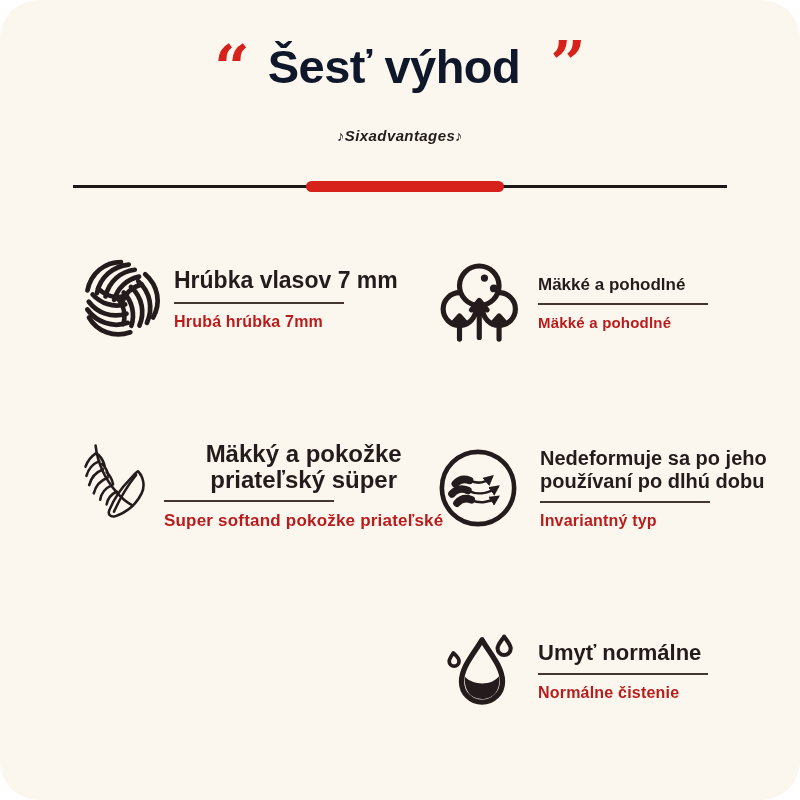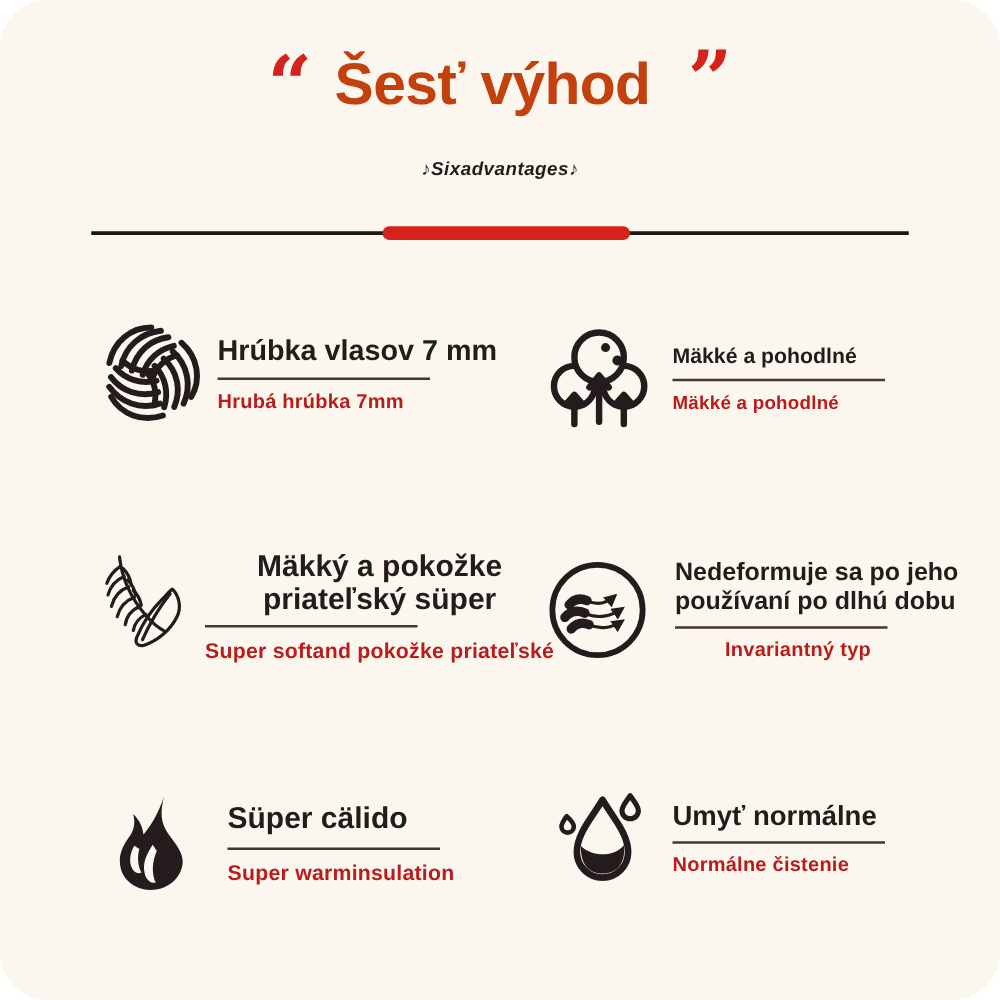--- a/index.html
+++ b/index.html
@@ -15,21 +15,21 @@
   
   .header{position:absolute;top:40px;left:0;width:100%;text-align:center;}
   .title-row{display:flex;justify-content:center;align-items:flex-start;}
   .quote{
     font-family:"DejaVu Serif","Liberation Serif",serif;font-weight:bold;
     color:#d6221b;font-size:62px;line-height:.72;
   }
   .quote.open{margin-right:18px;margin-top:6px;}
   .quote.close{margin-left:30px;margin-top:2px;}
   .page-title{
-    margin:0;font-size:47px;font-weight:bold;color:#c2410c;
+    margin:0;font-size:47px;font-weight:bold;color:#0f172a;
     letter-spacing:-.5px;line-height:1.15;
   }
   .subtitle{margin-top:33px;font-size:15px;font-weight:bold;color:#241c1c;letter-spacing:.4px;font-style:italic;}
   
   .divider{position:absolute;top:185px;left:73px;width:654px;height:3px;background:#1d1717;}
   .divider-pill{
     position:absolute;left:233px;top:-4px;width:198px;height:11px;
     border-radius:6px;background:#d6221b;
   }
   
@@ -37,21 +37,21 @@
   .icon{flex:0 0 auto;display:block;color:#241c1c;}
   .icon svg{display:block;}
   .ftext{display:flex;flex-direction:column;align-items:flex-start;}
   .ftitle{font-weight:bold;color:#241c1c;white-space:pre-line;line-height:1.18;}
   .fline{width:170px;height:2px;background:#43372f;margin:8px 0 9px 0;}
   .fsub{font-weight:bold;color:#b91c1c;letter-spacing:.2px;}
 
   .f1{left:78px;top:256px;gap:10px;}  .f1 .ftitle{font-size:23px;} .f1 .fsub{font-size:16px;}
   .f2{left:438px;top:260px;gap:14px;} .f2 .ftitle{font-size:17px;} .f2 .fsub{font-size:15px;}
   .f3{left:68px;top:440px;gap:4px;}   .f3 .ftitle{font-size:24px;line-height:1.08;align-self:center;text-align:center;} .f3 .fsub{font-size:17px;}
-  .f4{left:436px;top:446px;gap:20px;} .f4 .ftitle{font-size:20px;line-height:1.15;} .f4 .fsub{font-size:16px;margin-left:40px;}
+  .f4{left:436px;top:446px;gap:20px;} .f4 .ftitle{font-size:20px;line-height:1.15;} .f4 .fsub{font-size:16px;}
   .f5{left:82px;top:634px;gap:18px;}  .f5 .ftitle{font-size:24px;} .f5 .fsub{font-size:17px;}
   .f6{left:441px;top:630px;gap:15px;} .f6 .ftitle{font-size:22px;text-align:center;} .f6 .fsub{font-size:16px;}
 </style>
 </head>
 <body>
 
 <div class="stage">
   <div class="card">
 
     <div class="header">
@@ -157,32 +157,20 @@
         </svg>
       </span>
       <div class="ftext">
         <div class="ftitle">Nedeformuje sa po jeho
 používaní po dlhú dobu</div>
         <div class="fline"></div>
         <div class="fsub">Invariantný typ</div>
       </div>
     </div>
 
-    <div class="feature f5">
-      <span class="icon">
-        <svg viewBox="0 0 100 100" width="82" height="82">
-          <path fill="#241c1c" fill-rule="evenodd" d="M60 4 C 56 20 57 30 64 40 C 72 51 80 60 78 71 C 75 86 62 95 47 95 C 31 95 18 84 17 69 C 16 58 22 49 27 42 C 31 36 32 29 30 21 C 36 27 39 33 40 41 C 46 34 54 22 60 4 Z M49 51 C 43 60 39 69 41 78 C 42 85 47 89 52 88 C 48 80 48 68 53 57 Z M31 52 C 27 59 26 66 28 72 C 30 78 35 80 38 78 C 34 71 34 61 36 55 Z"></path>
-        </svg>
-      </span>
-      <div class="ftext">
-        <div class="ftitle">Süper cälido</div>
-        <div class="fline"></div>
-        <div class="fsub">Super warminsulation</div>
-      </div>
-    </div>
 
     <div class="feature f6">
       <span class="icon">
         <svg viewBox="0 0 100 100" width="82" height="82">
           <g fill="none" stroke="#241c1c" stroke-linecap="round" stroke-linejoin="round">
             <path d="M50 12 C 40 29 25 45 25 63 A 25 25 0 0 0 75 63 C 75 45 60 29 50 12 Z" stroke-width="6.5"></path>
             <path d="M77 8 C 73 14 69 18 69 22.5 A 8 8 0 0 0 85 22.5 C 85 18 81 14 77 8 Z" stroke-width="5"></path>
             <path d="M15 28 C 12.5 32 10 35 10 38 A 6 6 0 0 0 22 38 C 22 35 19.5 32 15 28 Z" stroke-width="4.5"></path>
           </g>
           <path fill="#241c1c" d="M29 57 C 40 68 62 68 71 56 C 73 76 62 84 50 84 C 38 84 28 76 29 57 Z"></path>

